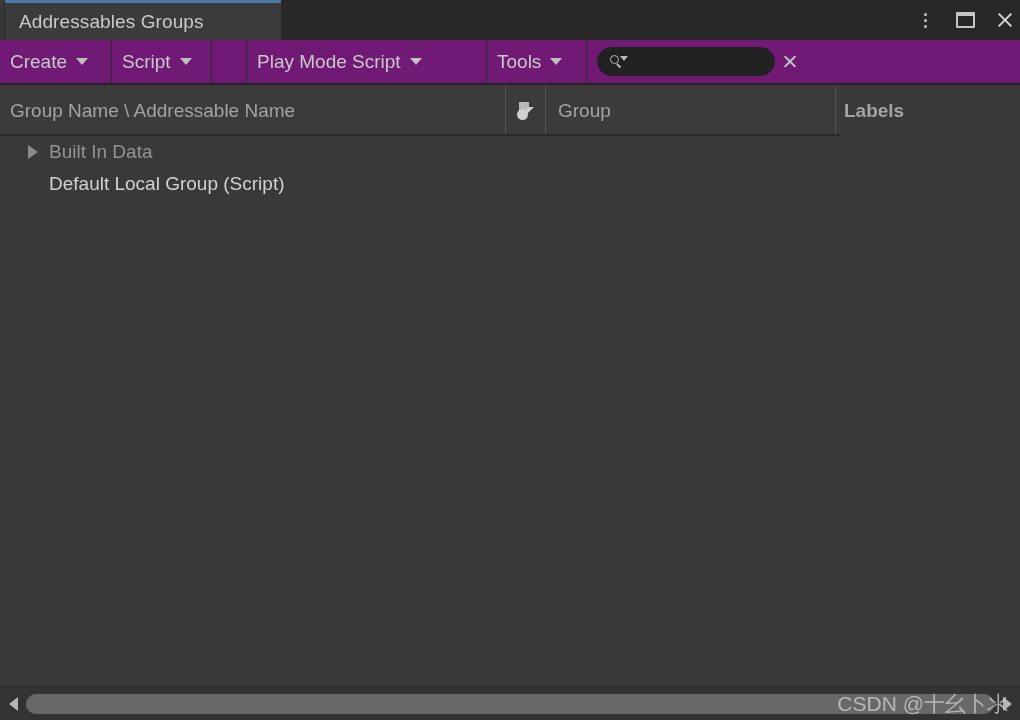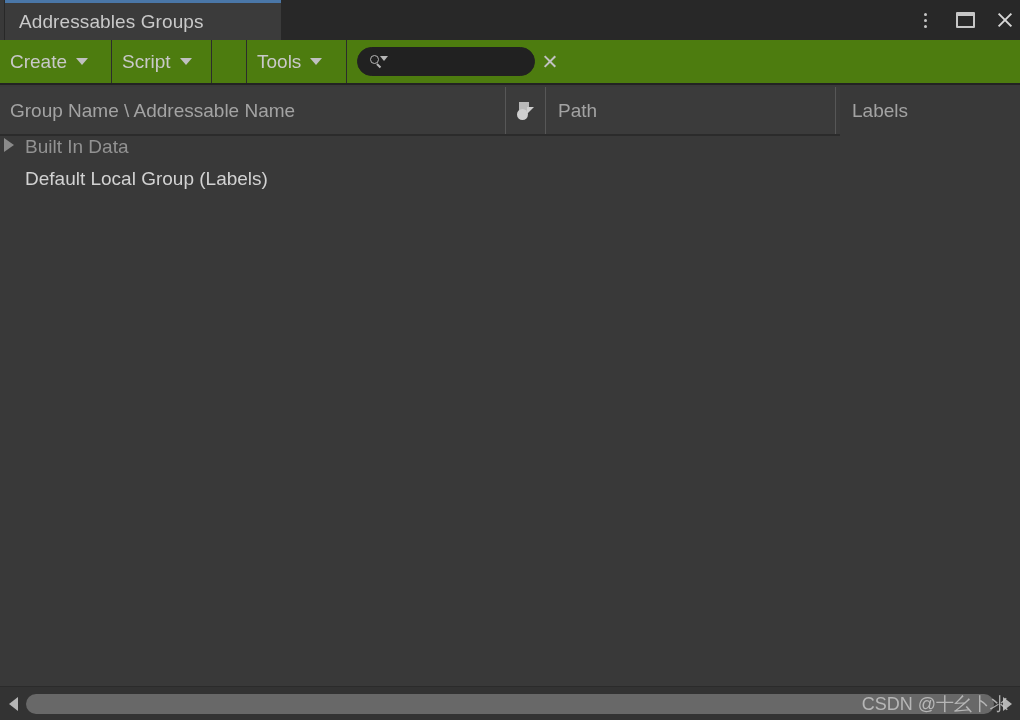--- a/index.html
+++ b/index.html
@@ -86,21 +86,21 @@
     background: #d8d8d8;
   }
   .xmark::before { transform: rotate(45deg); }
   .xmark::after  { transform: rotate(-45deg); }
 
   
   .toolbar {
     position: absolute;
     left: 0; top: 40px;
     width: 1020px; height: 45px;
-    background: #4d7c0f;
+    background: #701a75;
     border-bottom: 2px solid #232323;
     box-sizing: border-box;
     display: flex;
     align-items: stretch;
   }
   .tb-btn {
     position: relative;
     display: flex;
     align-items: center;
     color: #c9c9c9;
@@ -248,21 +248,22 @@
     width: 40px;
   }
   .col-path {
     left: 545px;
     border-left: 1px solid #575757;
     padding-left: 12px;
   }
   .col-labels {
     left: 835px;
     border-left: 1px solid #575757;
-    padding-left: 16px;
+    padding-left: 8px;
+    font-weight: bold;
   }
   .asset-icon {
     position: relative;
     width: 18px; height: 18px;
     flex: none;
   }
   .asset-icon .sq {
     position: absolute; left: 3px; top: 0;
     width: 10px; height: 9px;
     background: #b9b9b9;
@@ -286,22 +287,22 @@
     left: 0; top: 136px;
     width: 1020px;
     height: 550px;
     background: #393939;
     overflow: hidden;
   }
   .row {
     position: relative;
     height: 32px;
     display: flex;
-    align-items: flex-start;
-    padding-left: 0;
+    align-items: center;
+    padding-left: 24px;
     cursor: default;
     box-sizing: border-box;
   }
   .foldout {
     width: 18px; height: 18px;
     flex: none;
     display: flex; align-items: center; justify-content: center;
     cursor: pointer;
   }
   .foldout .arrow {
@@ -354,21 +355,21 @@
     width: 100%;
     height: 20px;
     background: #686868;
     border-radius: 10px;
     cursor: pointer;
   }
   .watermark {
     position: absolute;
     right: 12px; top: 50%;
     transform: translateY(-50%);
-    font-size: 18px;
+    font-size: 21px;
     color: #c4c4c4;
     opacity: 0.85;
     white-space: nowrap;
     pointer-events: none;
   }
 </style>
 </head>
 <body>
 
 <div class="window">
@@ -402,20 +403,24 @@
     </div>
 
 
     <div class="tb-btn tb-tools">
       <span class="lbl">Script</span>
       <span class="caret"></span>
     </div>
 
     <div class="tb-gap"></div>
 
+    <div class="tb-btn tb-playmode">
+      <span class="lbl">Play Mode Script</span>
+      <span class="caret"></span>
+    </div>
 
     <div class="tb-btn tb-build">
       <span class="lbl">Tools</span>
       <span class="caret"></span>
     </div>
 
     <div class="search-wrap">
       <div class="search-field">
         <span class="mag">
           <span class="ring"></span>
@@ -435,41 +440,41 @@
       <span>Group Name \ Addressable Name</span>
     </div>
     <div class="col col-icon">
       <span class="asset-icon">
         <span class="sq"></span>
           <span class="tri2"></span>
           <span class="ci"></span>
       </span>
     </div>
     <div class="col col-path">
-      <span>Path</span>
+      <span>Group</span>
     </div>
     <div class="col col-labels">
       <span>Labels</span>
     </div>
   </div>
 
   <div class="tree">
 
     <div class="row dim">
       <span class="foldout">
         <span class="arrow"></span>
       </span>
       <span class="row-label">Built In Data</span>
     </div>
 
     <div class="row bright">
       <span class="foldout empty">
         <span class="arrow"></span>
       </span>
-      <span class="row-label">Default Local Group (Labels)</span>
+      <span class="row-label">Default Local Group (Script)</span>
     </div>
 
   </div>
 
   <div class="hscroll">
     <div class="sb-arrow left">
         <span class="a"></span>
       </div>
     <div class="sb-track">
       <div class="sb-thumb"></div>

